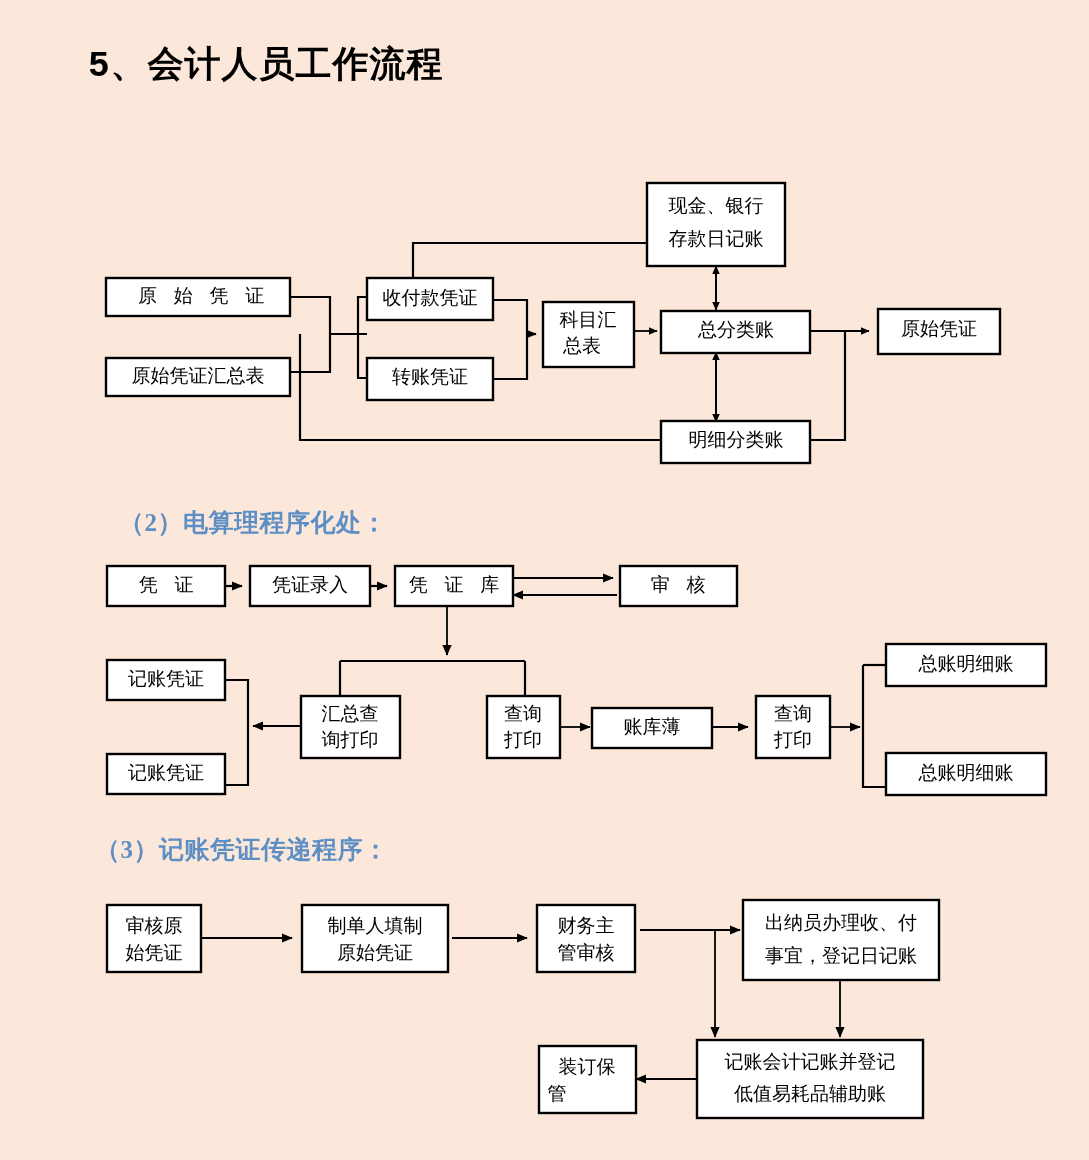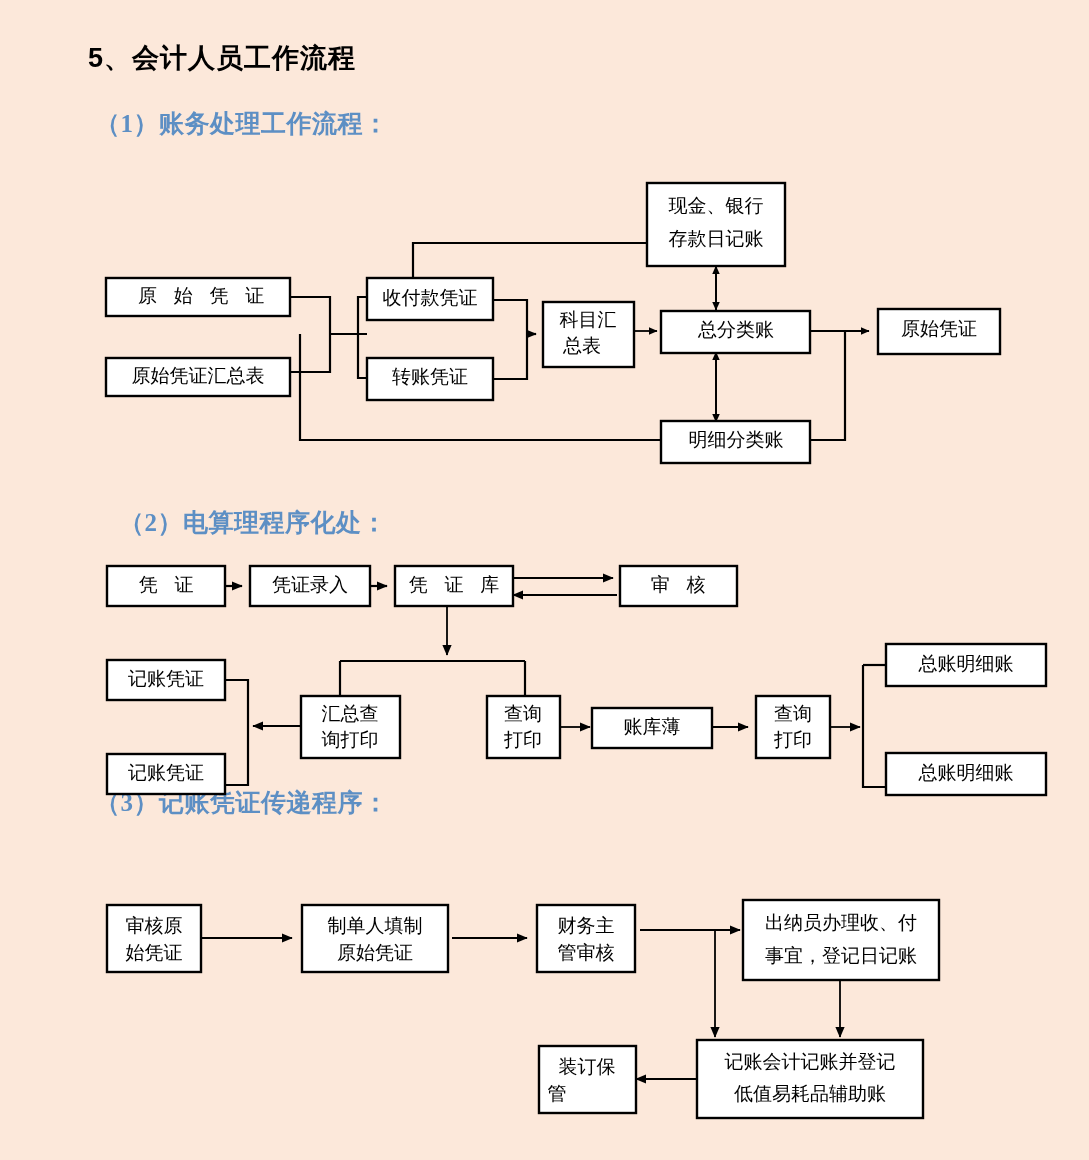--- a/index.html
+++ b/index.html
@@ -17,38 +17,38 @@
   }
   .page {
     position: relative;
     width: 1089px;
     height: 1160px;
   }
   .title-main {
     position: absolute;
     left: 88px;
     top: 40px;
-    font-size: 27px;
+    font-size: 36px;
     font-weight: bold;
     letter-spacing: 1px;
-    font-family: Liberation Sans, sans-serif;
+    font-family: Liberation Mono, monospace;
     white-space: nowrap;
   }
   .title-sub {
     position: absolute;
     font-size: 25px;
     font-weight: bold;
     color: #5d8fc4;
     font-family: "Liberation Serif", "DejaVu Serif", serif;
     white-space: nowrap;
     letter-spacing: 0.5px;
   }
   #sub1 { left: 95px; top: 107px; }
   #sub2 { left: 95px; top: 506px; margin-left: 24px; }
-  #sub3 { left: 95px; top: 786px; }
+  #sub3 { left: 95px; top: 833px; }
 
   svg.flow {
     position: absolute;
     left: 0;
     top: 0;
     width: 1089px;
     height: 1160px;
     overflow: visible;
   }
   svg.flow .bx {
@@ -80,21 +80,20 @@
     letter-spacing: 6px;
   }
 </style>
 </head>
 <body>
 
 <div class="page">
 
   <div class="title-main">5、会计人员工作流程</div>
 
-  <div class="title-sub" id="sub1">（1）账务处理工作流程：</div>
   <div class="title-sub" id="sub2">（2）电算理程序化处：</div>
   <div class="title-sub" id="sub3">（3）记账凭证传递程序：</div>
 
   <svg class="flow" viewBox="0 0 1089 1160">
     <defs>
       <marker id="ah" markerWidth="9" markerHeight="9" refX="8.4" refY="4.5" orient="auto" markerUnits="userSpaceOnUse">
         <path d="M0,0.6 L9,4.5 L0,8.4 z" fill="#000"></path>
       </marker>
       <marker id="ah2" markerWidth="11" markerHeight="11" refX="10.2" refY="5.5" orient="auto" markerUnits="userSpaceOnUse">
         <path d="M0,0.8 L11,5.5 L0,10.2 z" fill="#000"></path>

